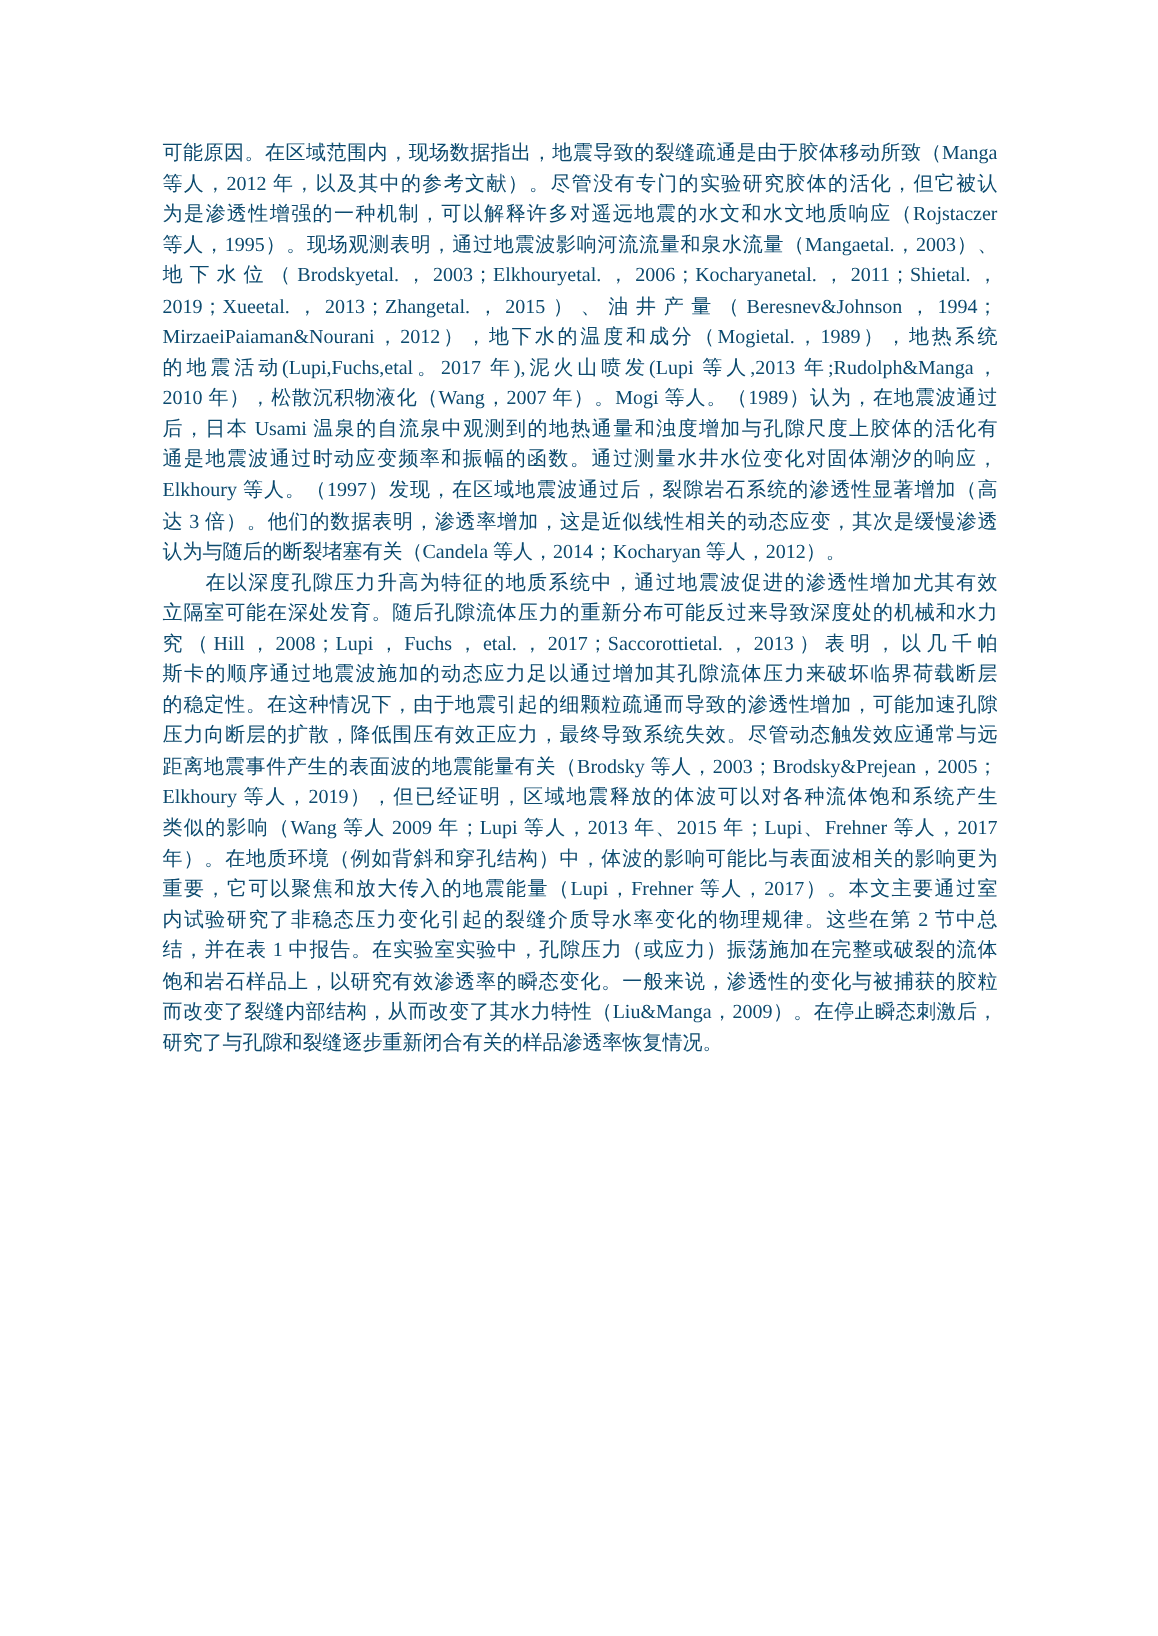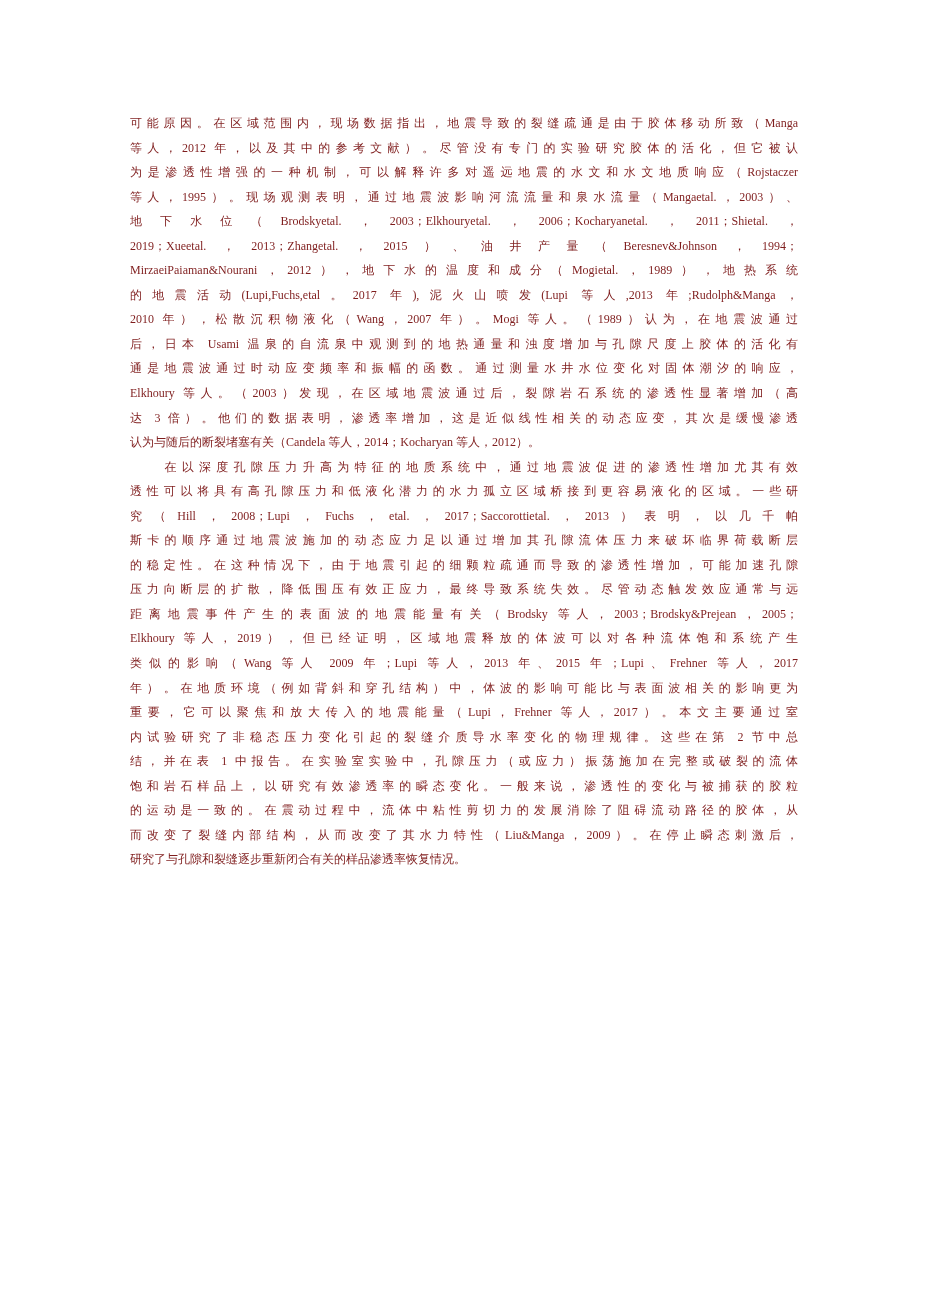--- a/index.html
+++ b/index.html
@@ -15,23 +15,23 @@
     width: 926px;
     height: 1309px;
     background: #ffffff;
     overflow: hidden;
   }
   .text-block {
     position: absolute;
     left: 130px;
     top: 111px;
     width: 668px;
-    font-size: 12px;
+    font-size: 16px;
     line-height: 24.55px;
-    color: #7f1d1d;
+    color: #0c4a6e;
     letter-spacing: 0;
   }
   .paragraph { margin: 0; }
   .line {
     width: 100%;
     text-align: justify;
     text-align-last: justify;
     white-space: pre-wrap;
     overflow: hidden;
     max-height: 24.55px;
@@ -50,37 +50,36 @@
         <div class="line">等人，2012 年，以及其中的参考文献）。尽管没有专门的实验研究胶体的活化，但它被认</div>
         <div class="line">为是渗透性增强的一种机制，可以解释许多对遥远地震的水文和水文地质响应（Rojstaczer</div>
         <div class="line">等人，1995）。现场观测表明，通过地震波影响河流流量和泉水流量（Mangaetal.，2003）、</div>
         <div class="line">地下水位（Brodskyetal.，2003；Elkhouryetal.，2006；Kocharyanetal.，2011；Shietal.，</div>
         <div class="line">2019；Xueetal.，2013；Zhangetal.，2015）、油井产量（Beresnev&amp;Johnson，1994；</div>
         <div class="line">MirzaeiPaiaman&amp;Nourani，2012），地下水的温度和成分（Mogietal.，1989），地热系统</div>
         <div class="line">的地震活动(Lupi,Fuchs,etal。2017 年),泥火山喷发(Lupi 等人,2013 年;Rudolph&amp;Manga，</div>
         <div class="line">2010 年），松散沉积物液化（Wang，2007 年）。Mogi 等人。（1989）认为，在地震波通过</div>
         <div class="line">后，日本 Usami 温泉的自流泉中观测到的地热通量和浊度增加与孔隙尺度上胶体的活化有</div>
         <div class="line">通是地震波通过时动应变频率和振幅的函数。通过测量水井水位变化对固体潮汐的响应，</div>
-        <div class="line">Elkhoury 等人。（2003）发现，在区域地震波通过后，裂隙岩石系统的渗透性显著增加（高</div>
+        <div class="line">Elkhoury 等人。（1997）发现，在区域地震波通过后，裂隙岩石系统的渗透性显著增加（高</div>
         <div class="line">达 3 倍）。他们的数据表明，渗透率增加，这是近似线性相关的动态应变，其次是缓慢渗透</div>
         <div class="line para-end">认为与随后的断裂堵塞有关（Candela 等人，2014；Kocharyan 等人，2012）。</div>
       </div>
       <div class="paragraph">
         <div class="line">　　在以深度孔隙压力升高为特征的地质系统中，通过地震波促进的渗透性增加尤其有效</div>
-        <div class="line">透性可以将具有高孔隙压力和低液化潜力的水力孤立区域桥接到更容易液化的区域。一些研</div>
+        <div class="line">立隔室可能在深处发育。随后孔隙流体压力的重新分布可能反过来导致深度处的机械和水力</div>
         <div class="line">究（Hill，2008；Lupi，Fuchs，etal.，2017；Saccorottietal.，2013）表明，以几千帕</div>
         <div class="line">斯卡的顺序通过地震波施加的动态应力足以通过增加其孔隙流体压力来破坏临界荷载断层</div>
         <div class="line">的稳定性。在这种情况下，由于地震引起的细颗粒疏通而导致的渗透性增加，可能加速孔隙</div>
         <div class="line">压力向断层的扩散，降低围压有效正应力，最终导致系统失效。尽管动态触发效应通常与远</div>
         <div class="line">距离地震事件产生的表面波的地震能量有关（Brodsky 等人，2003；Brodsky&amp;Prejean，2005；</div>
         <div class="line">Elkhoury 等人，2019），但已经证明，区域地震释放的体波可以对各种流体饱和系统产生</div>
         <div class="line">类似的影响（Wang 等人 2009 年；Lupi 等人，2013 年、2015 年；Lupi、Frehner 等人，2017</div>
         <div class="line">年）。在地质环境（例如背斜和穿孔结构）中，体波的影响可能比与表面波相关的影响更为</div>
         <div class="line">重要，它可以聚焦和放大传入的地震能量（Lupi，Frehner 等人，2017）。本文主要通过室</div>
         <div class="line">内试验研究了非稳态压力变化引起的裂缝介质导水率变化的物理规律。这些在第 2 节中总</div>
         <div class="line">结，并在表 1 中报告。在实验室实验中，孔隙压力（或应力）振荡施加在完整或破裂的流体</div>
         <div class="line">饱和岩石样品上，以研究有效渗透率的瞬态变化。一般来说，渗透性的变化与被捕获的胶粒</div>
-        <div class="line">的运动是一致的。在震动过程中，流体中粘性剪切力的发展消除了阻碍流动路径的胶体，从</div>
         <div class="line">而改变了裂缝内部结构，从而改变了其水力特性（Liu&amp;Manga，2009）。在停止瞬态刺激后，</div>
         <div class="line para-end">研究了与孔隙和裂缝逐步重新闭合有关的样品渗透率恢复情况。</div>
       </div>
     </div>
 </div>
 
 </body></html>

